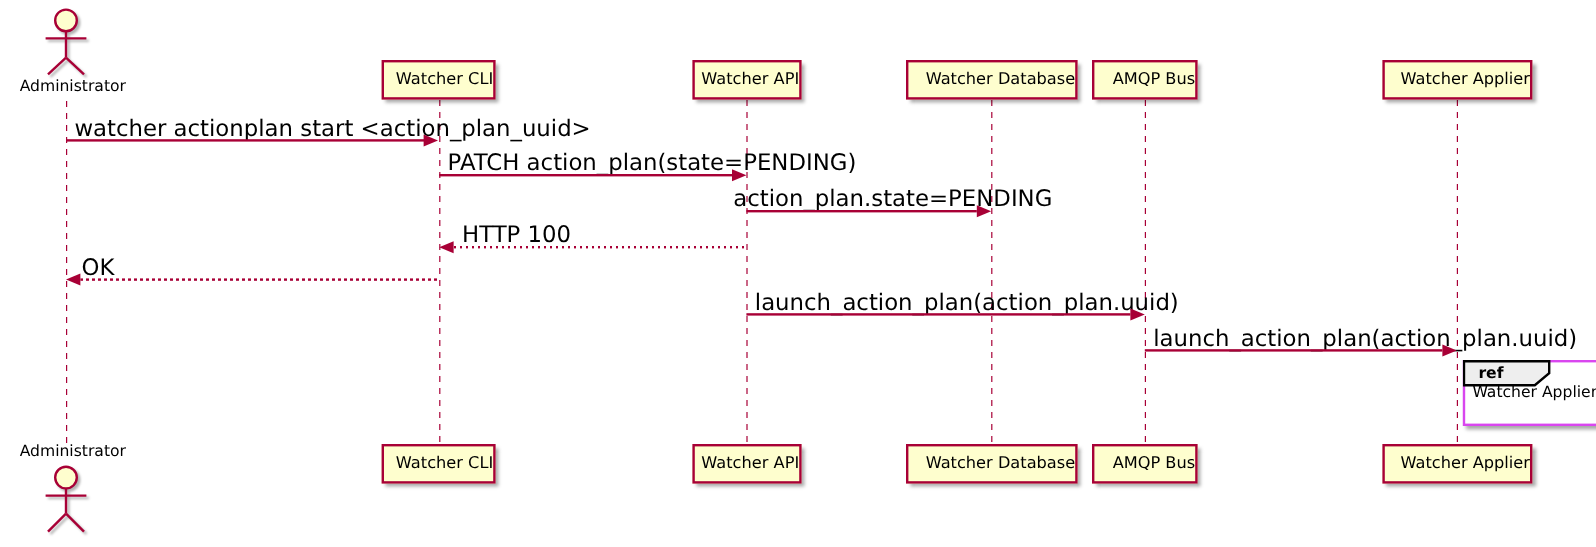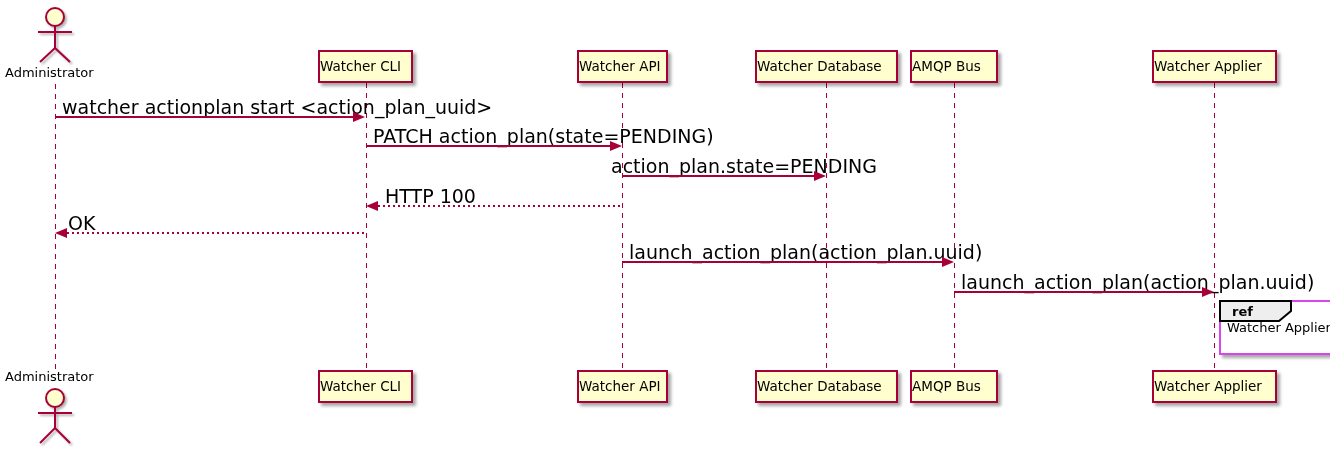--- a/index.html
+++ b/index.html
@@ -5,21 +5,21 @@
   html,body{margin:0;padding:0;background:#ffffff;}
   .canvas{
     position:relative;width:1330px;height:456px;background:#ffffff;overflow:hidden;
     font-family:"DejaVu Sans", sans-serif;color:#000000;
   }
   
   .pbox{
     position:absolute;height:29px;line-height:29px;
     background:#FEFECE;border:2px solid #A80036;
     box-shadow:3px 3px 3px rgba(0,0,0,0.35);
-    text-align:left;font-size:13.5px;white-space:nowrap;
+    text-align:right;font-size:13.5px;white-space:nowrap;
   }
   
   .lifeline{
     position:absolute;width:1px;
     background:repeating-linear-gradient(to bottom,#A80036 0 5px,transparent 5px 10px);
   }
   
   .msg-label{
     position:absolute;font-size:19px;height:16px;line-height:16px;white-space:nowrap;
   }
@@ -33,21 +33,21 @@
     border-top:5px solid transparent;border-bottom:5px solid transparent;
     border-left:12px solid #A80036;
   }
   .arrow-left{
     position:absolute;width:0;height:0;
     border-top:5px solid transparent;border-bottom:5px solid transparent;
     border-right:12px solid #A80036;
   }
   
   .actor-label{
-    position:absolute;width:100px;text-align:left;font-size:13px;height:15px;line-height:15px;
+    position:absolute;width:100px;text-align:right;font-size:13px;height:15px;line-height:15px;
   }
   .actor-fig{position:absolute;filter:drop-shadow(2px 2px 1px rgba(0,0,0,0.3));}
   
   .ref-frame{
     position:absolute;left:1219px;top:300px;width:173px;height:51px;
     background:#ffffff;border:2px solid #d946ef;
     box-shadow:3px 3px 3px rgba(0,0,0,0.35);
   }
   .ref-tab{position:absolute;left:-2px;top:-2px;}
   .ref-keyword{

